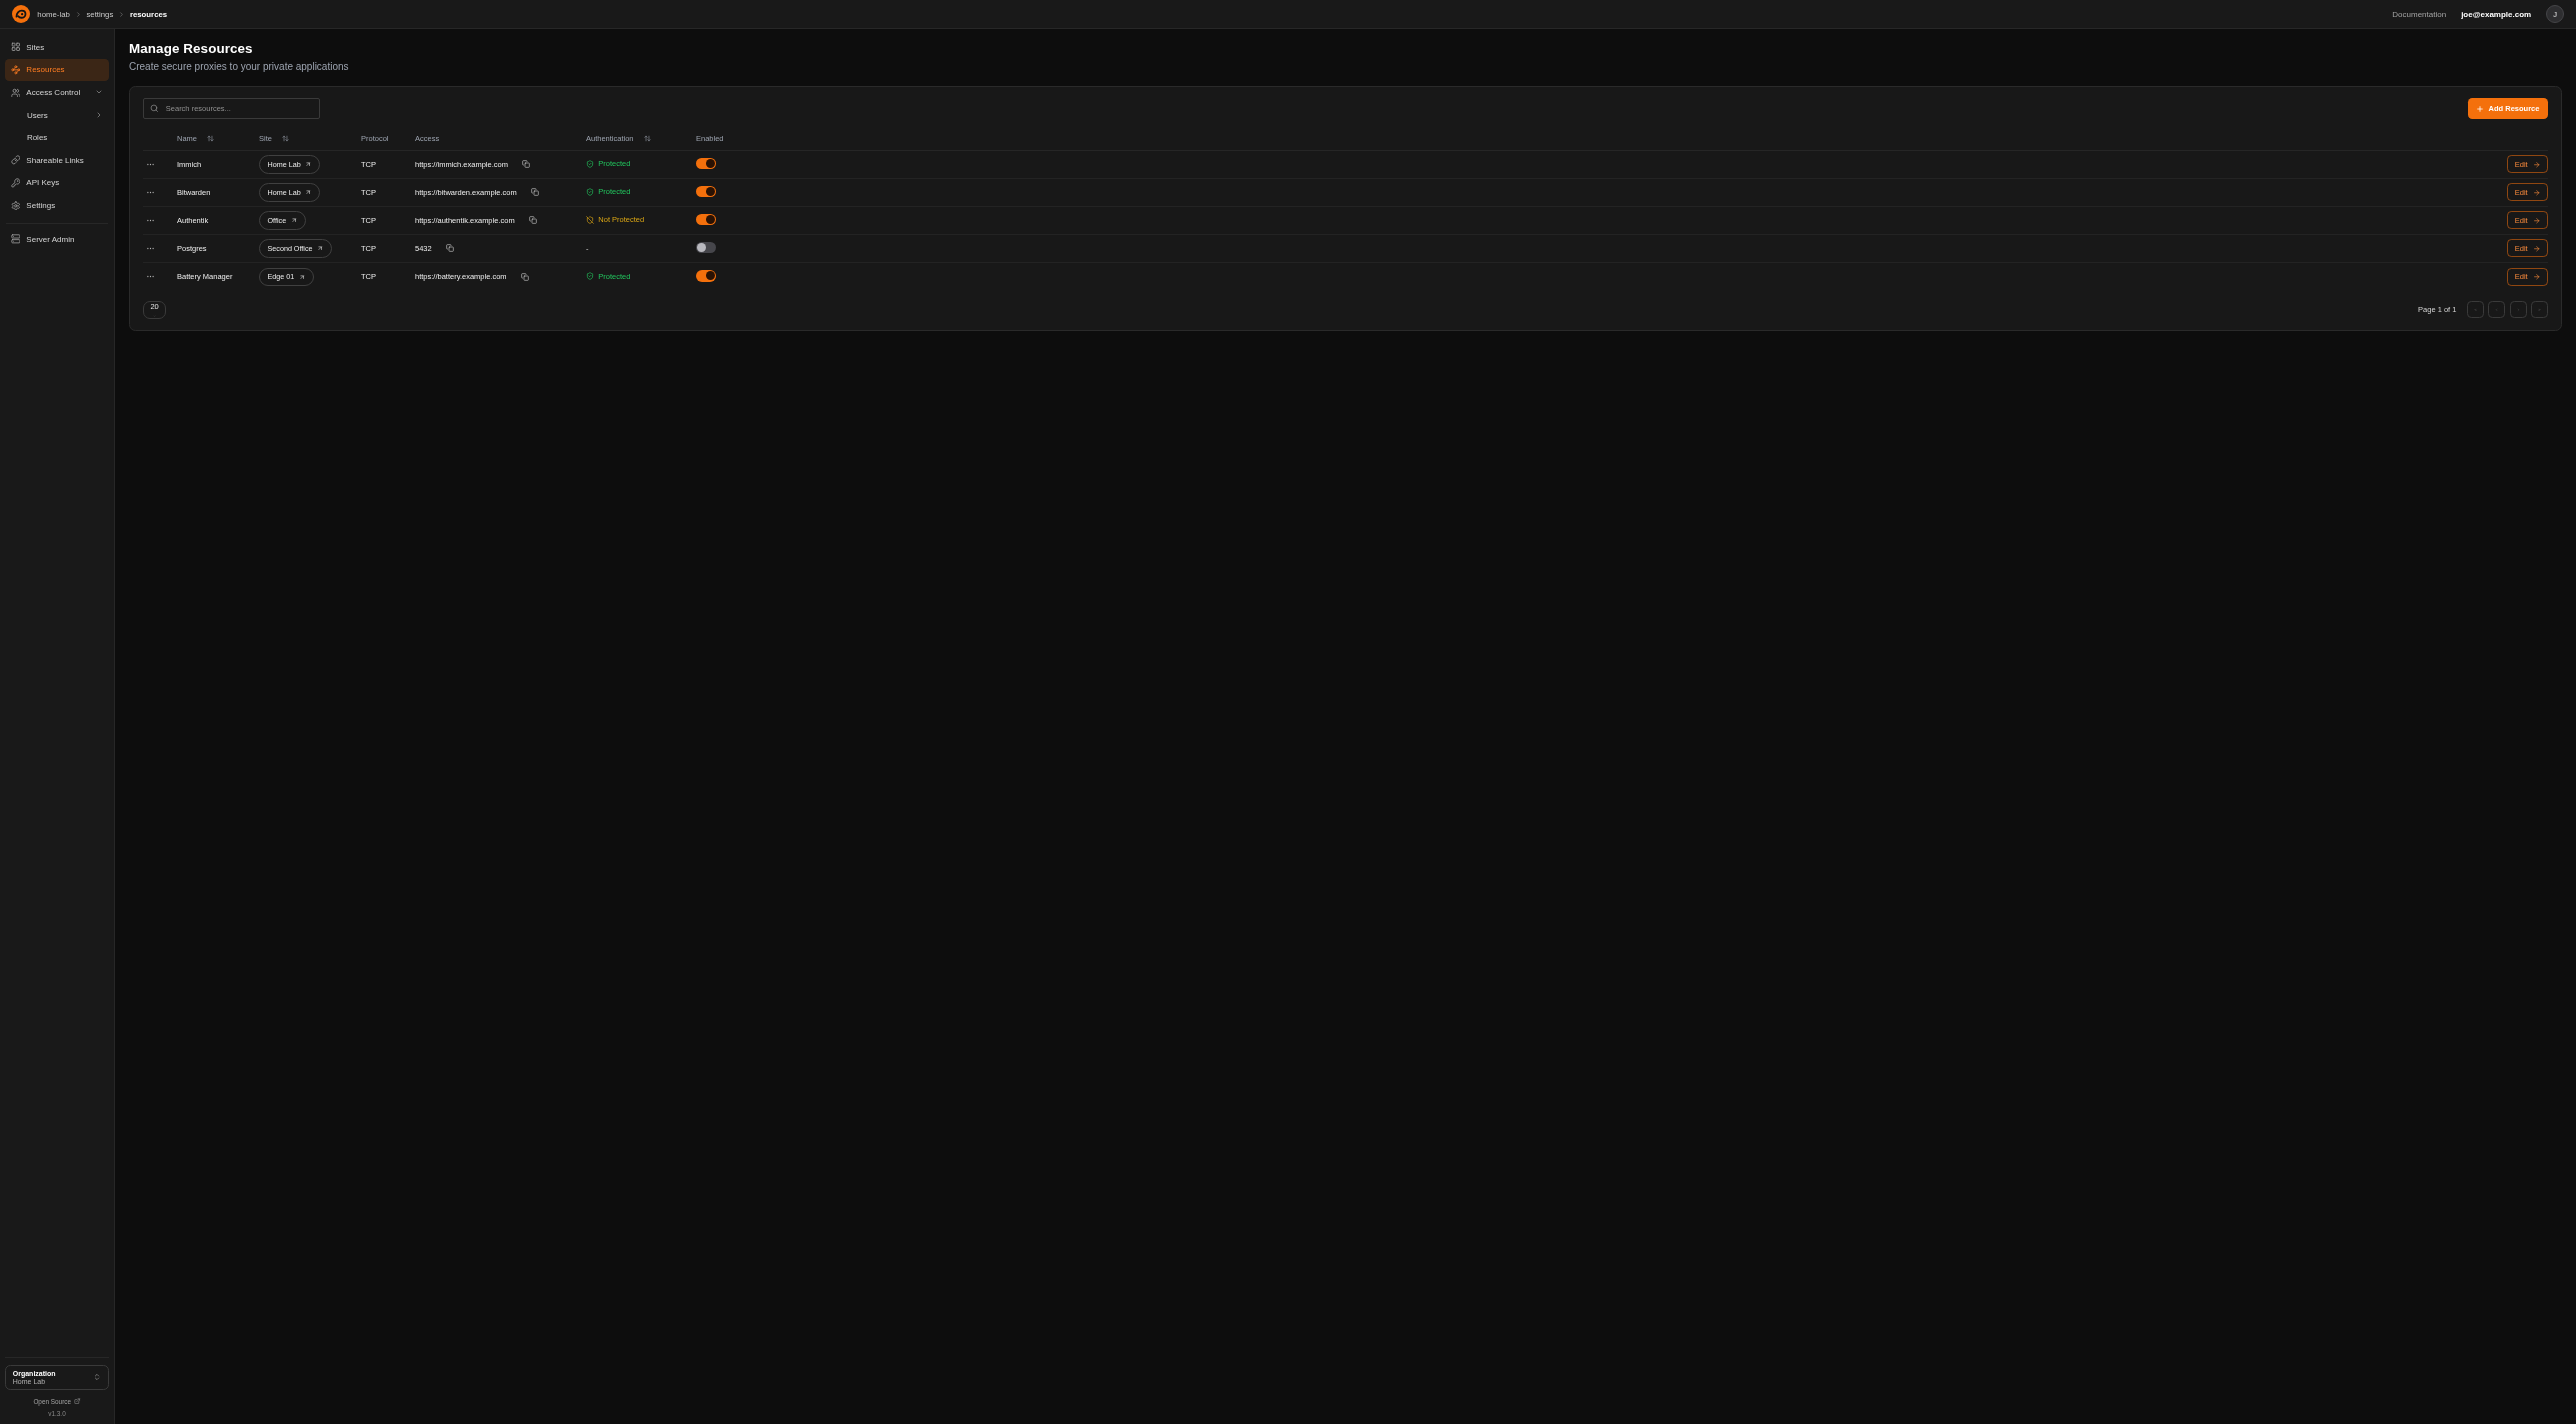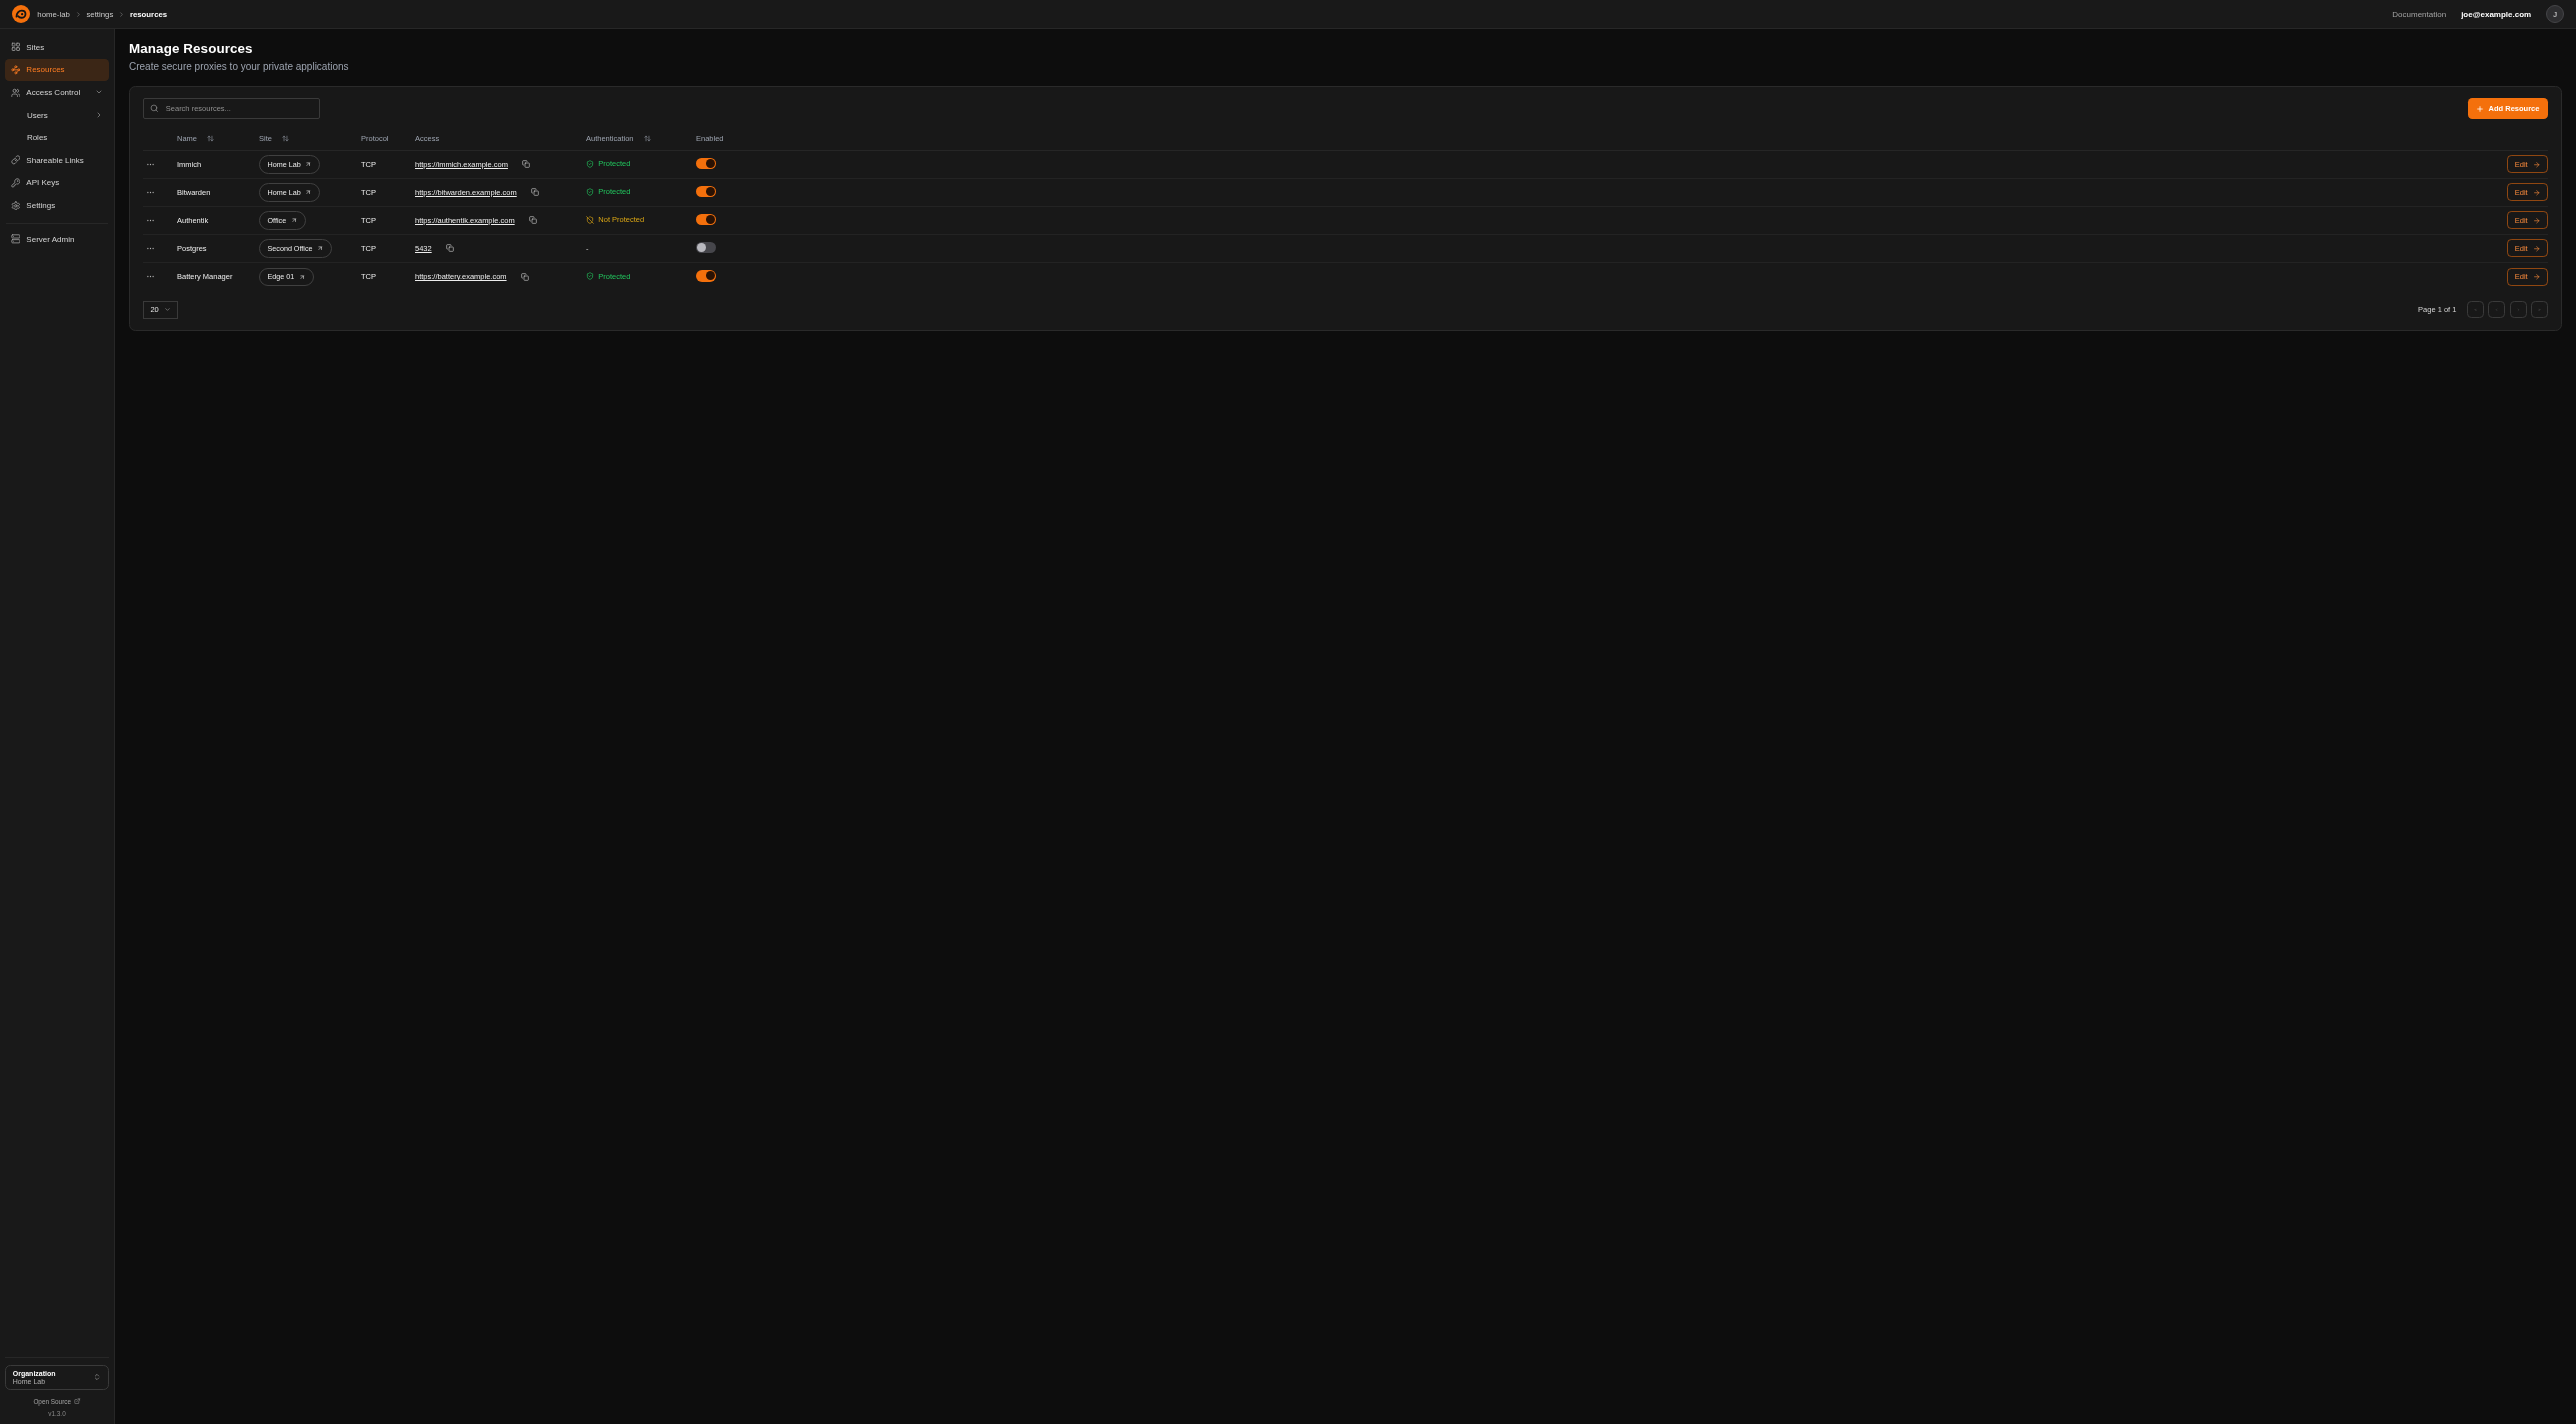--- a/index.html
+++ b/index.html
@@ -103,21 +103,21 @@
   .sort-ic { color: #9ca3af; }
   .trow { height: 28px; border-bottom: 0.5px solid #232323; font-size: 7.5px; color: #ededed; }
   .trow:last-child { border-bottom: none; }
   .dots { background: none; border: none; color: #b3b3b3; cursor: pointer; padding: 2.1px 3.2px; }
   .pill {
     display: inline-flex; align-items: center; gap: 4.8px; background: transparent;
     border: 0.5px solid #404040; border-radius: 536px; color: #ededed; font-size: 7.2px;
     padding: 3.8px 7.5px; cursor: pointer; font-family: inherit; white-space: nowrap;
   }
   .pill .p-ic { color: #e5e5e5; }
-  .cell-access { display: flex; align-items: center; gap: 13px; text-decoration: underline; }
+  .cell-access { display: flex; align-items: center; gap: 13px; }
   .copy-btn { background: none; border: none; color: #c7c7c7; cursor: pointer; padding: 1.1px; }
   .auth { display: inline-flex; align-items: center; gap: 4.3px; color: #d4d4d4; }
   .auth .sh-check, .auth .sh-off { display: none; }
   .auth.protected { color: var(--success, #22c55e); }
   .auth.protected .sh-check { display: block; }
   .auth.not_protected { color: var(--warning, #d9a514); }
   .auth.not_protected .sh-off { display: block; }
   .toggle {
     width: 20.4px; height: 11.3px; border-radius: 536px; background: #46464b;
     position: relative; cursor: pointer; display: inline-block;
@@ -131,22 +131,22 @@
   .cell-edit { display: flex; justify-content: flex-end; }
   .edit-btn {
     display: inline-flex; align-items: center; gap: 4.8px; background: transparent;
     border: 0.5px solid rgba(244, 112, 12, 0.55); color: #fb8b3c; border-radius: 4.3px;
     height: 18px; padding: 0 7px; font-size: 7.5px; cursor: pointer; font-family: inherit;
   }
 
   .table-foot { display: flex; align-items: center; justify-content: space-between; margin-top: 9.7px; }
   .page-size {
     display: inline-flex; align-items: center; gap: 4.8px; border: 0.5px solid #3a3a3a;
-    border-radius: 0; height: 18px; padding: 0 6.4px; font-size: 7.5px; color: #e5e5e5;
-    background: transparent; cursor: pointer; font-family: inherit;
+    border-radius: 7px; height: 18px; padding: 0 6.4px; font-size: 7.5px; color: #e5e5e5;
+    background: transparent; cursor: pointer; font-family: inherit; flex-direction: column;
   }
   .page-size .chev { color: #9c9c9c; }
   .pager { display: flex; align-items: center; gap: 4.3px; }
   .page-info { color: #d4d4d4; font-size: 7.5px; margin-right: 6.4px; }
   .pg-btn {
     width: 17px; height: 17px; border: 0.5px solid #3a3a3a; border-radius: 4.3px;
     background: transparent; color: #8a8a8a; display: flex; align-items: center;
     justify-content: center; cursor: pointer;
   }
 </style>

